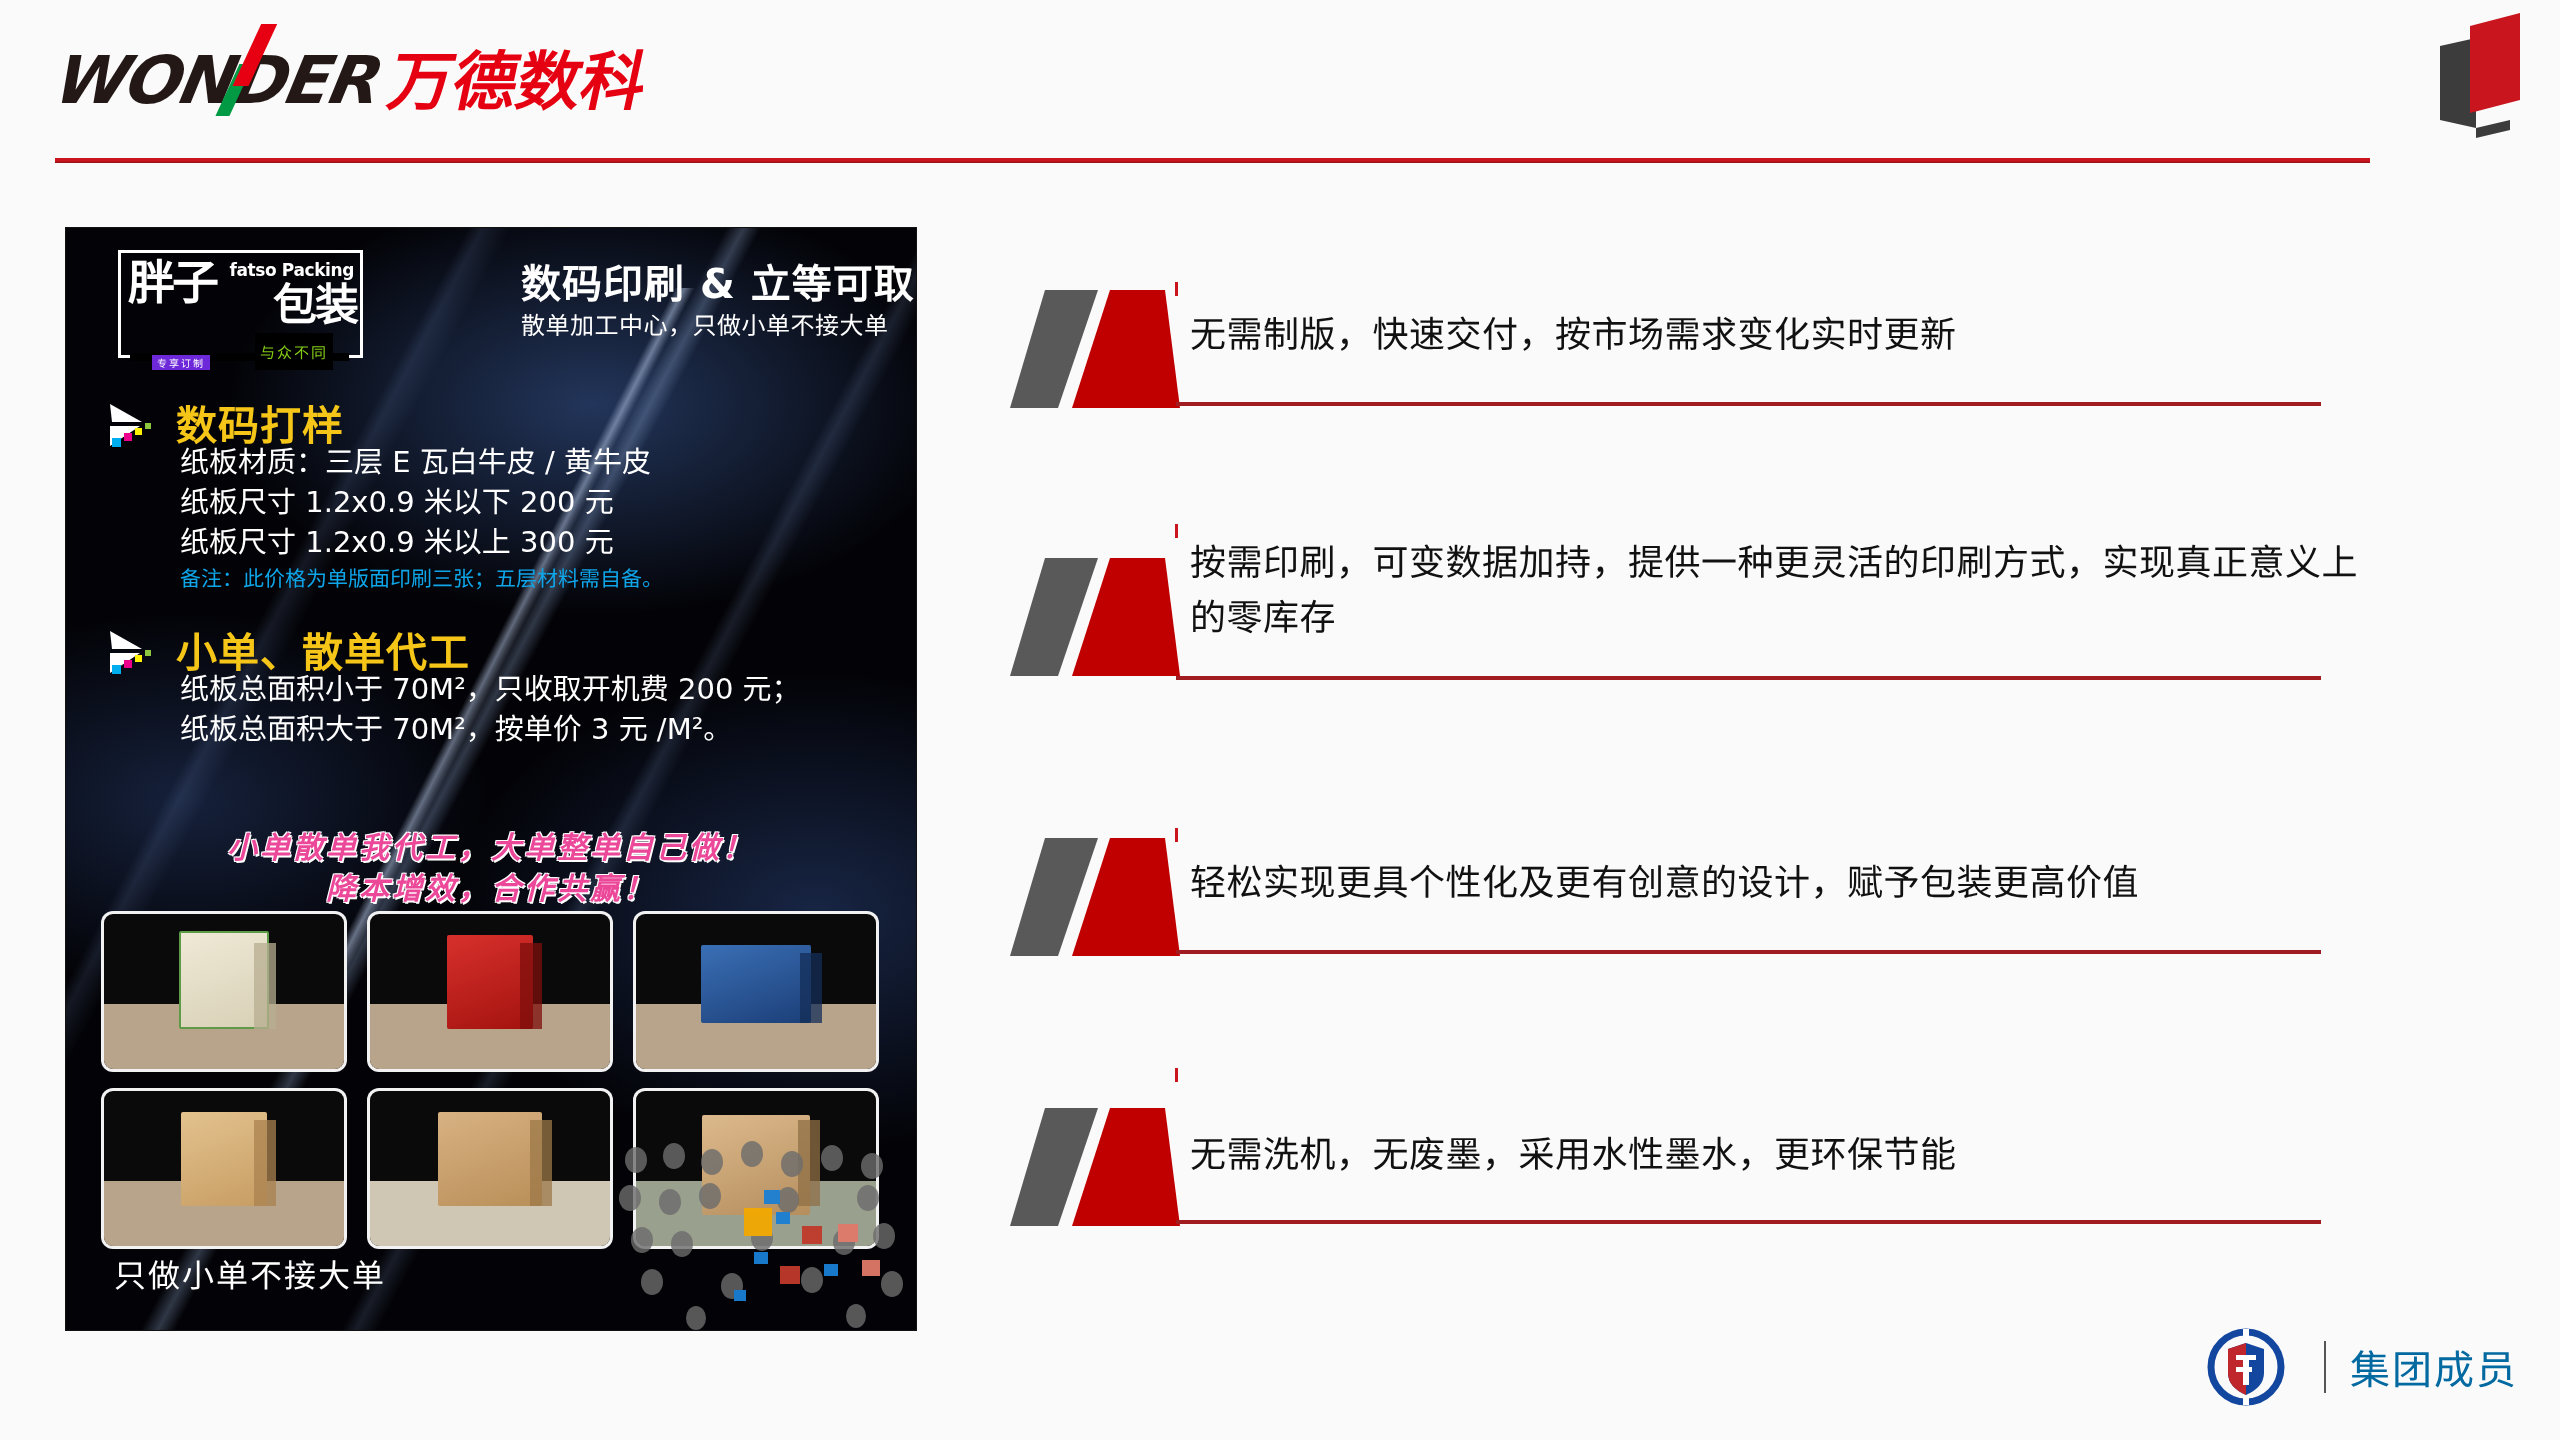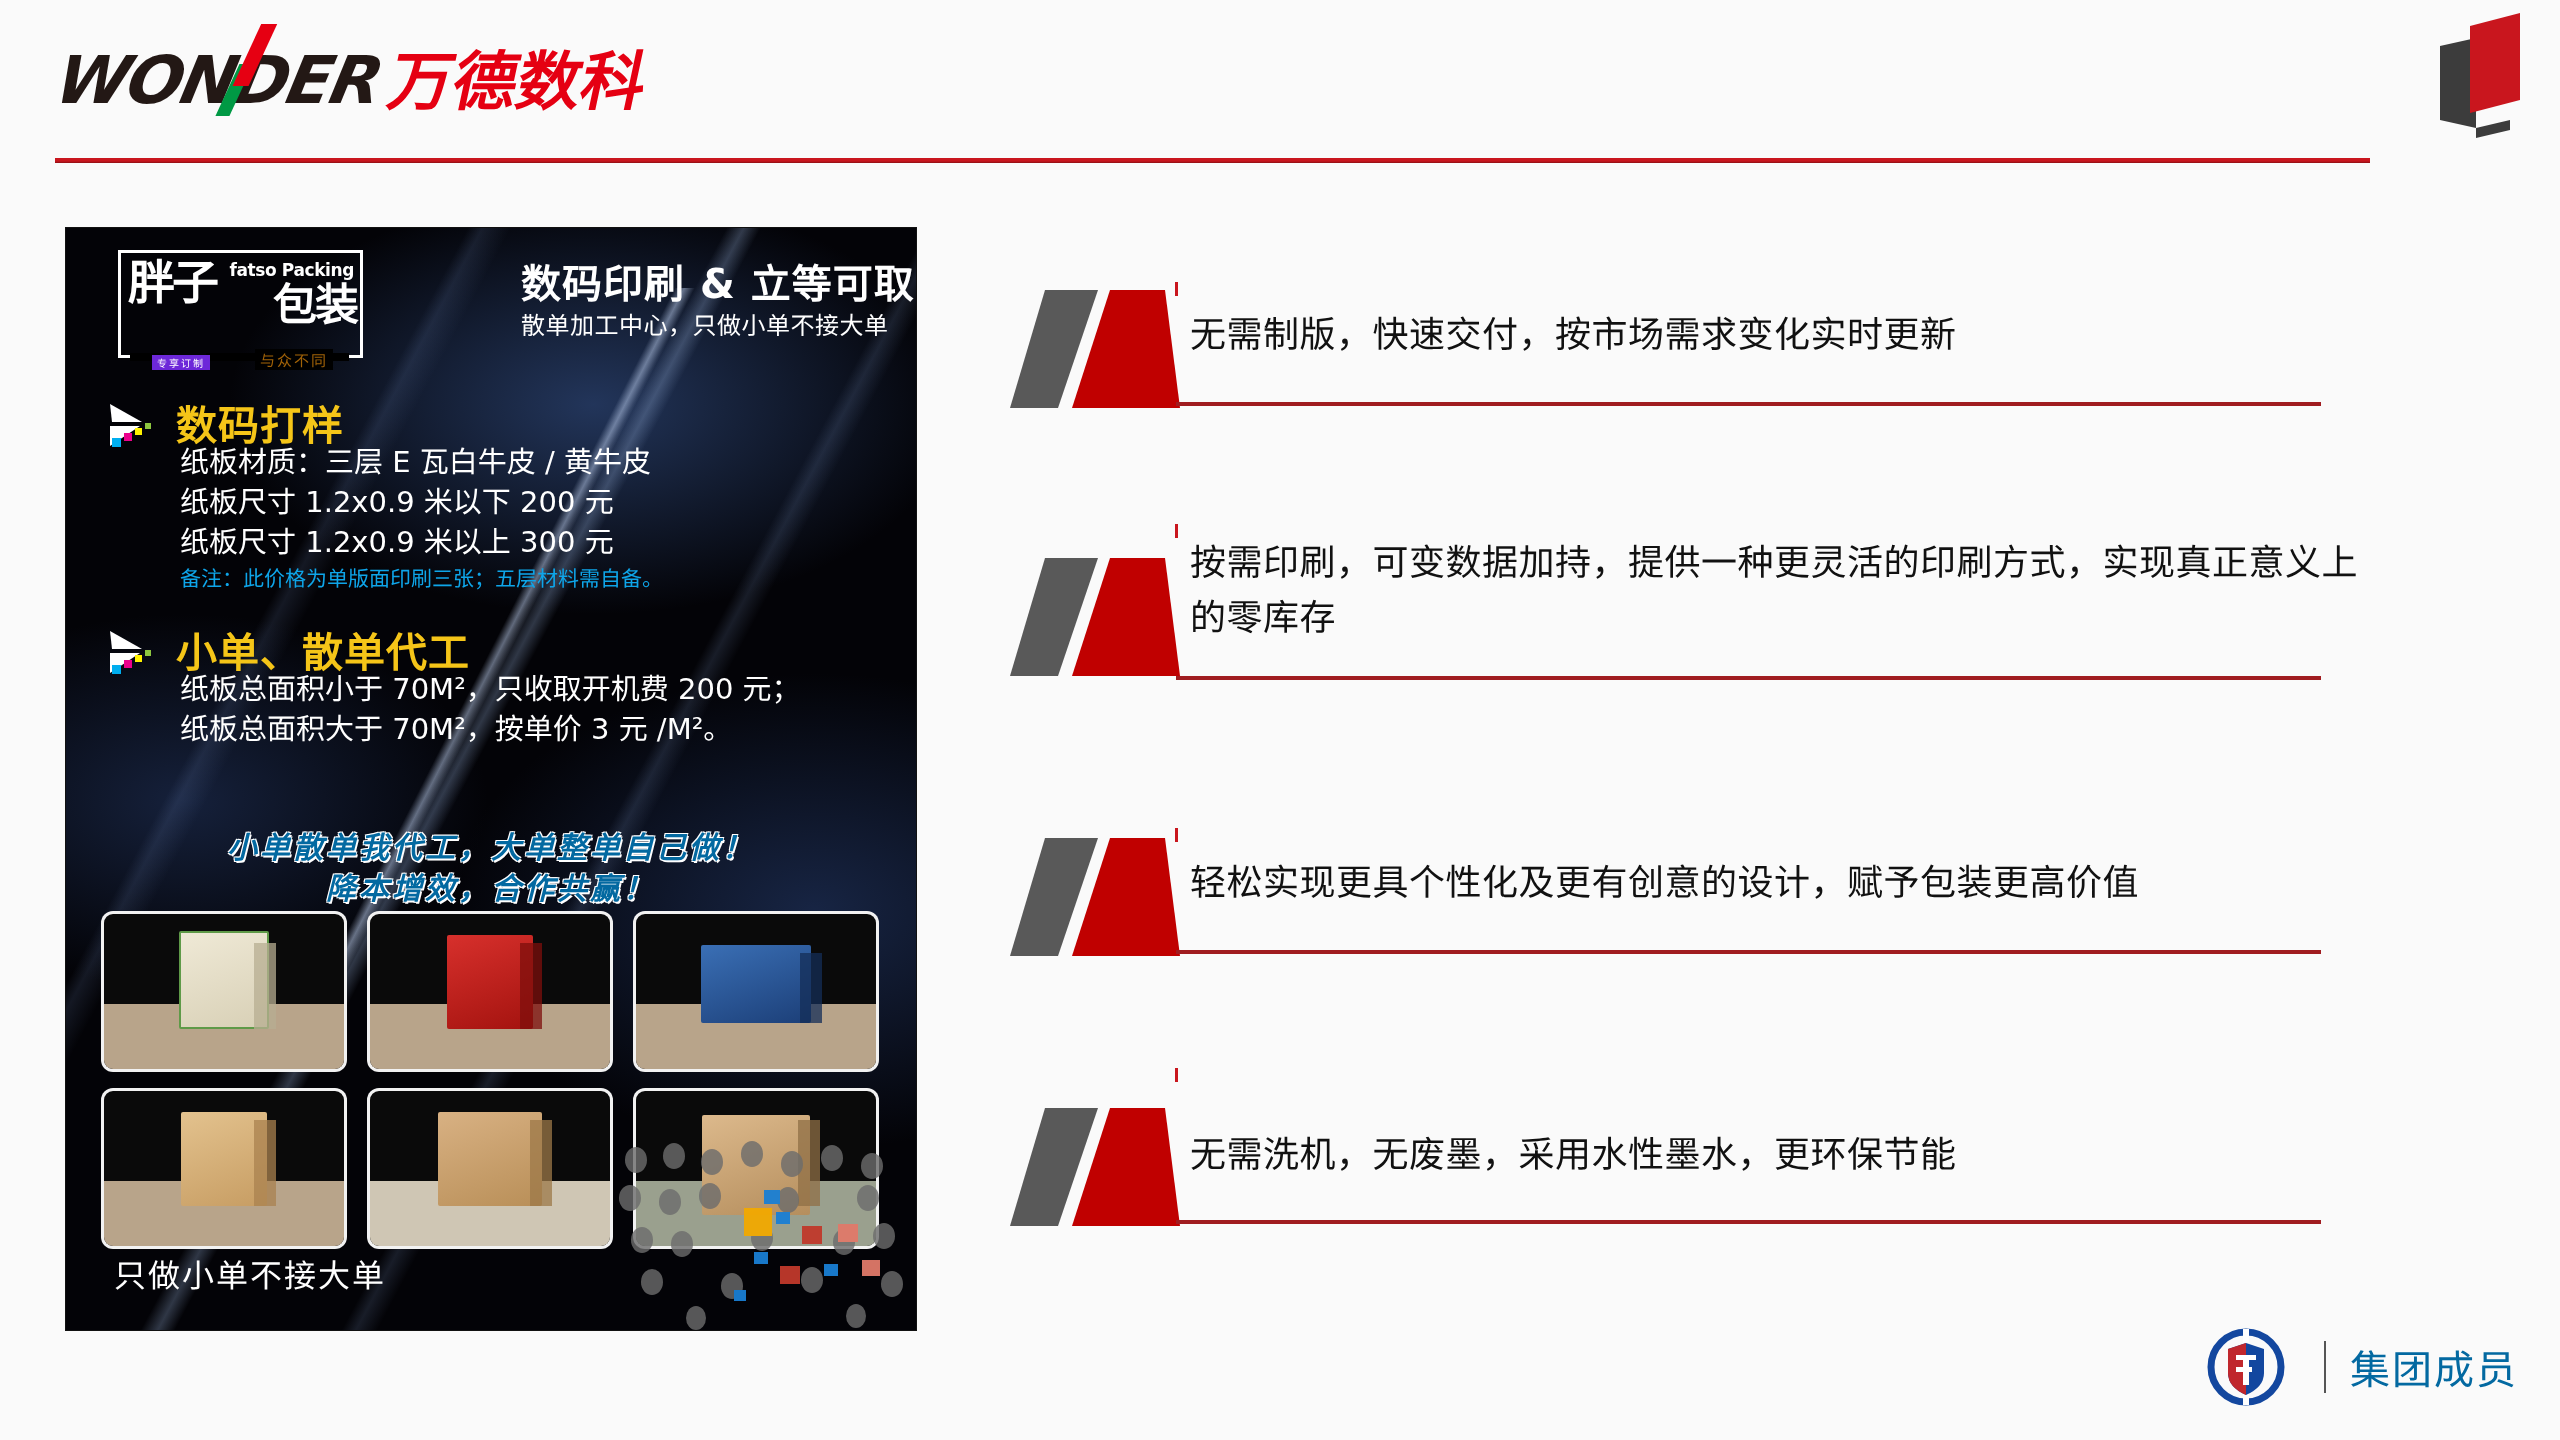--- a/index.html
+++ b/index.html
@@ -58,42 +58,42 @@
   .pk-logo .frame-mask-c{position:absolute;left:88px;bottom:-3px;width:62px;height:8px;background:#000;}
   .pk-logo .frame-mask-r{position:absolute;right:14px;bottom:-3px;width:34px;height:8px;background:#000;}
   .pk-fat{position:absolute;left:10px;top:10px;font-size:47px;font-weight:bold;color:#fff;
           line-height:.98;letter-spacing:-3px;font-family:"DejaVu Sans",sans-serif;}
   .pk-en{position:absolute;right:9px;top:10px;font-size:17px;font-weight:bold;color:#fff;
          letter-spacing:-.4px;font-family:"DejaVu Sans",sans-serif;}
   .pk-bz{position:absolute;right:6px;top:33px;font-size:44px;font-weight:bold;color:#fff;
          line-height:1;letter-spacing:-2px;font-family:"DejaVu Sans",sans-serif;text-align:center;}
   .pk-tag1{position:absolute;left:34px;bottom:-12px;font-size:10px;color:#fff;letter-spacing:2px;
            background:#6d28d9;padding:0 5px;}
-  .pk-tag2{position:absolute;right:30px;bottom:-12px;font-size:15px;color:#a16207;letter-spacing:2px;
-           background:#000;padding:0 5px;}
+  .pk-tag2{position:absolute;right:30px;bottom:-12px;font-size:15px;color:#84cc16;letter-spacing:2px;
+           background:#000;padding:8px 5px;}
 
   .pk-head{position:absolute;left:455px;top:24px;font-size:40px;font-weight:bold;color:#fff;
            letter-spacing:1px;white-space:nowrap;font-family:"DejaVu Sans",sans-serif;}
   .pk-sub{position:absolute;left:455px;top:78px;font-size:24px;color:#fff;letter-spacing:.5px;
           white-space:nowrap;font-family:"DejaVu Sans",sans-serif;}
 
   
   .sec{position:absolute;left:40px;}
   .arrow{position:absolute;left:0;top:4px;width:60px;height:52px;}
   .sec-title{position:absolute;left:70px;top:-4px;font-size:41px;font-weight:bold;color:#F5C518;
              letter-spacing:1px;white-space:nowrap;font-family:"DejaVu Sans",sans-serif;}
   .sec-lines{position:absolute;left:74px;top:46px;}
   .sec-lines .ln{font-size:29px;color:#fff;line-height:1.38;white-space:nowrap;
                  font-family:"DejaVu Sans",sans-serif;}
   .sec-lines .note{font-size:21px;color:#0ea5e9;margin-top:0;white-space:nowrap;
                    font-family:"DejaVu Sans",sans-serif;}
 
   
   .slogan{position:absolute;left:0;right:0;top:600px;text-align:center;}
-  .slogan div{font-size:30px;font-weight:bold;color:#0369a1;line-height:1.35;
+  .slogan div{font-size:30px;font-weight:bold;color:#ec4899;line-height:1.35;
               letter-spacing:3px;font-family:"DejaVu Serif",serif;font-style:italic;
               text-shadow:1.5px 1.5px 0 #fff,-1px -1px 0 #fff,1px -1px 0 #fff,-1px 1px 0 #fff;}
 
   
   .grid{position:absolute;left:38px;top:686px;width:772px;
         display:grid;grid-template-columns:repeat(3,240px);grid-template-rows:repeat(2,155px);
         gap:22px 26px;}
   .cell{background:#0a0a0a;border-radius:9px;box-shadow:0 0 0 3px #f2f2f2;overflow:hidden;
         position:relative;}
   .cell .floor{position:absolute;left:0;right:0;bottom:0;height:42%;background:#b8a48a;}

